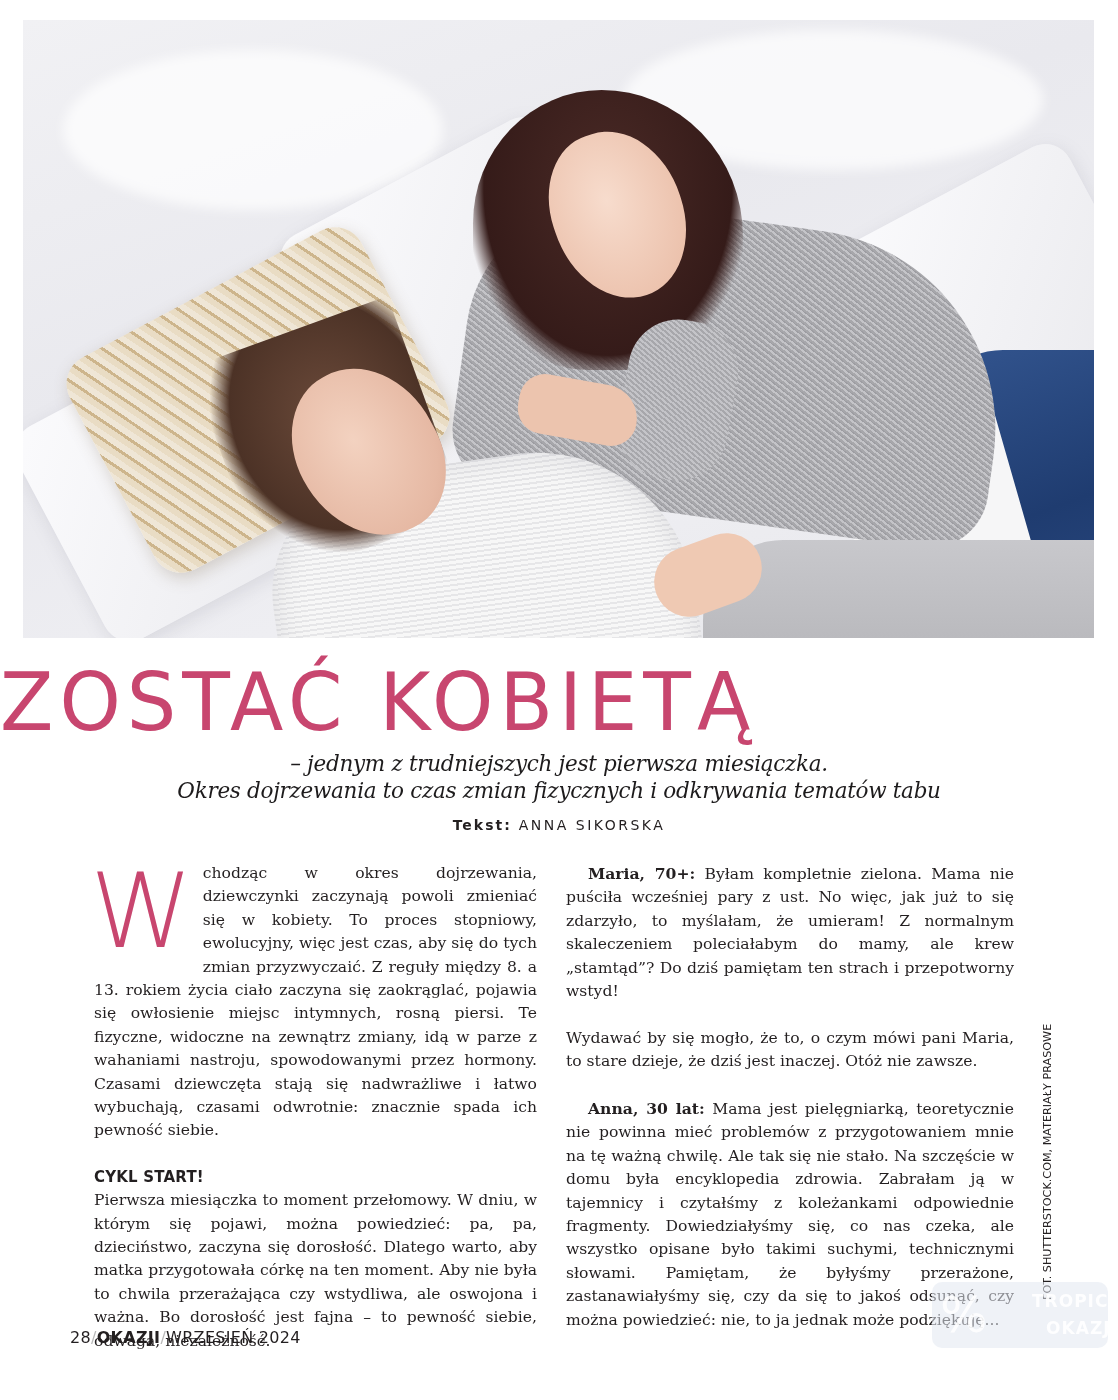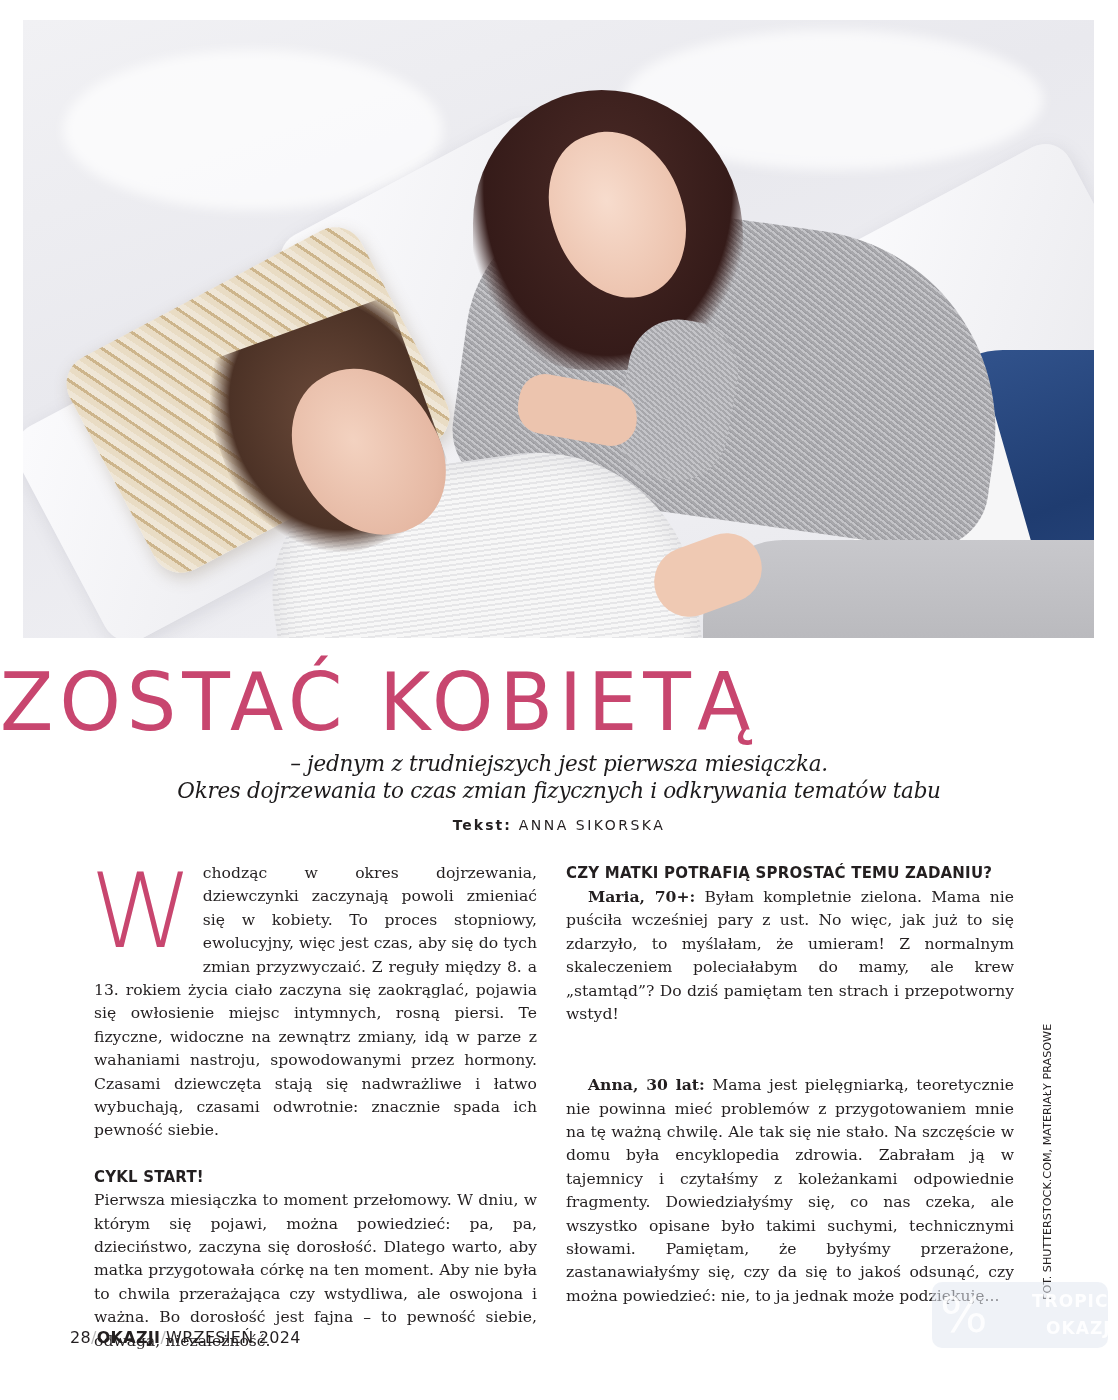--- a/index.html
+++ b/index.html
@@ -89,23 +89,23 @@
 <div class="col col-left">
   <p>
     <span class="dropcap">W</span><span>chodząc w okres dojrzewania, dziewczynki zaczynają powoli zmieniać się w kobiety. To proces stopniowy, ewolucyjny, więc jest czas, aby się do tych zmian przyzwyczaić. Z reguły między 8. a 13. rokiem życia ciało zaczyna się zaokrąglać, pojawia się owłosienie miejsc intymnych, rosną piersi. Te fizyczne, widoczne na zewnątrz zmiany, idą w parze z wahaniami nastroju, spowodowanymi przez hormony. Czasami dziewczęta stają się nadwrażliwe i łatwo wybuchają, czasami odwrotnie: znacznie spada ich pewność siebie.</span>
   </p>
   <div class="gap"></div>
   <h3 class="subhead">CYKL START!</h3>
   <p>Pierwsza miesiączka to moment przełomowy. W dniu, w którym się pojawi, można powiedzieć: pa, pa, dzieciństwo, zaczyna się dorosłość. Dlatego warto, aby matka przygotowała córkę na ten moment. Aby nie była to chwila przerażająca czy wstydliwa, ale oswojona i ważna. Bo dorosłość jest fajna – to pewność siebie, odwaga, niezależność.</p>
 </div>
 
 <div class="col col-right">
-  <h3 class="subhead">CZY MATKI POTRAFIĄ SPROSTAĆ TEMU ZADANIU?</h3>
   <p><span class="speaker">Maria, 70+:</span><span> Byłam kompletnie zielona. Mama nie puściła wcześniej pary z ust. No więc, jak już to się zdarzyło, to myślałam, że umieram! Z normalnym skaleczeniem poleciałabym do mamy, ale krew „stamtąd”? Do dziś pamiętam ten strach i przepotworny wstyd!</span></p>
   <div class="gap"></div>
+  <p>Wydawać by się mogło, że to, o czym mówi pani Maria, to stare dzieje, że dziś jest inaczej. Otóż nie zawsze.</p>
   <div class="gap"></div>
   <p><span class="speaker">Anna, 30 lat:</span><span> Mama jest pielęgniarką, teoretycznie nie powinna mieć problemów z przygotowaniem mnie na tę ważną chwilę. Ale tak się nie stało. Na szczęście w domu była encyklopedia zdrowia. Zabrałam ją w tajemnicy i czytałśmy z koleżankami odpowiednie fragmenty. Dowiedziałyśmy się, co nas czeka, ale wszystko opisane było takimi suchymi, technicznymi słowami. Pamiętam, że byłyśmy przerażone, zastanawiałyśmy się, czy da się to jakoś odsunąć, czy można powiedzieć: nie, to ja jednak może podziękuję...</span></p>
 </div>
 
 <div class="credit">FOT. SHUTTERSTOCK.COM, MATERIAŁY PRASOWE</div>
 
 <div class="folio">
   <span>28</span><span class="sep">/</span><b>OKAZJI</b><span class="sep">/</span><span>WRZESIEŃ 2024</span>
 </div>
 

